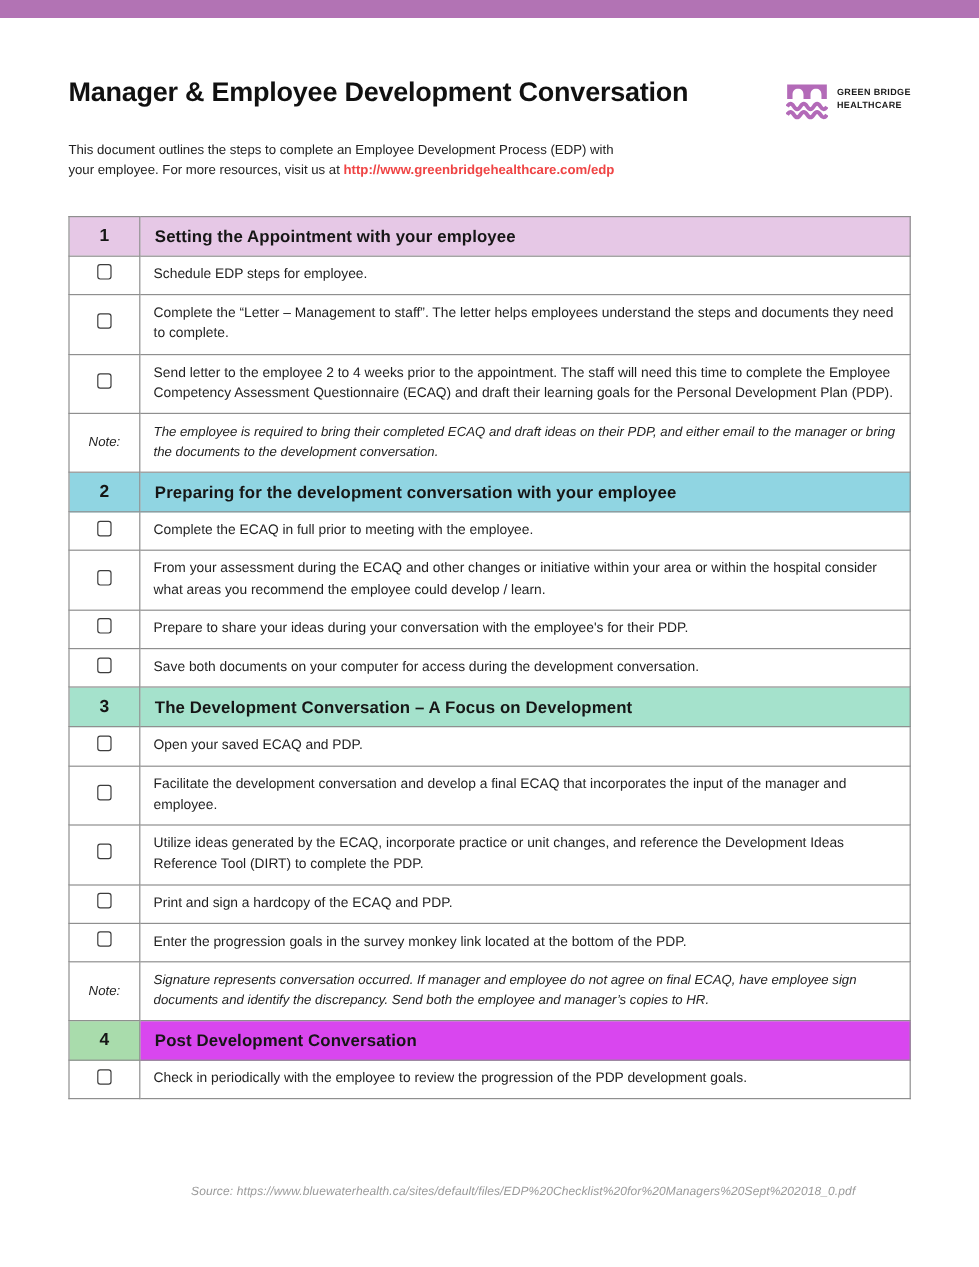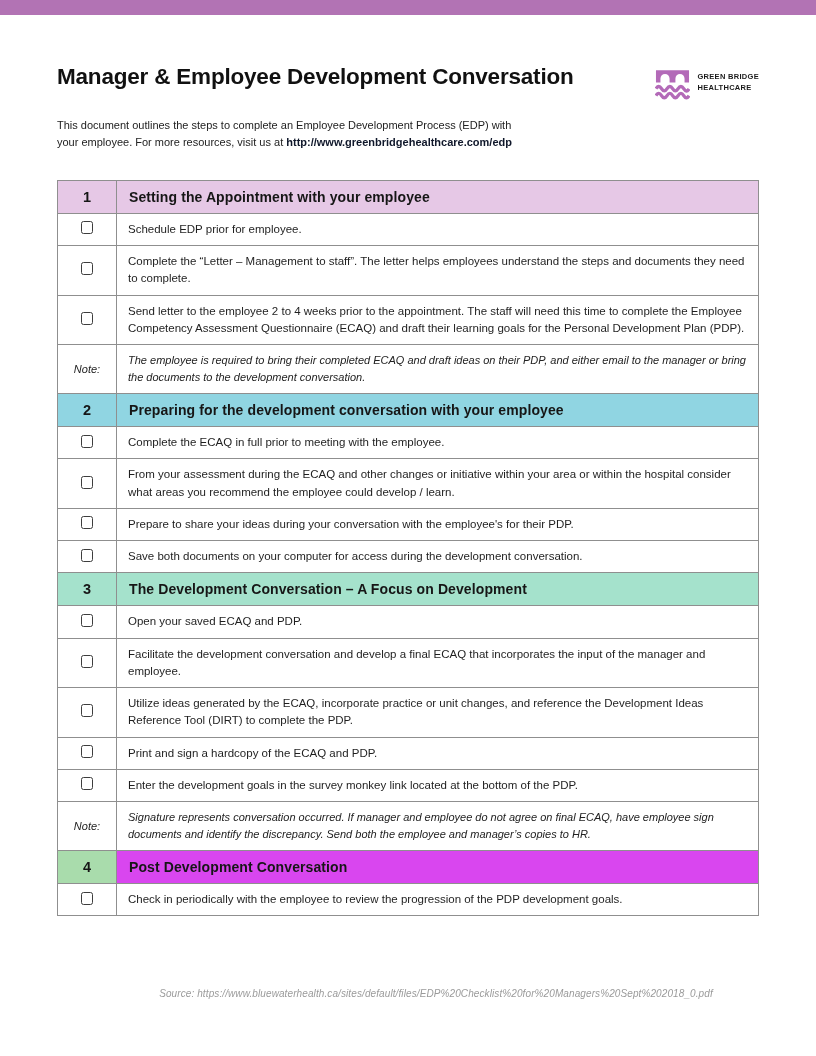--- a/index.html
+++ b/index.html
@@ -23,21 +23,21 @@
   }
   .logo{display:flex;align-items:center;gap:7px;margin-top:2px;}
   .logo-text{
     font-size:7.5px;font-weight:bold;color:#1a1a1a;
     line-height:1.45;letter-spacing:0.3px;text-transform:uppercase;
   }
   .intro{
     margin-top:17px;font-size:11px;line-height:1.58;color:#222;
     max-width:640px;
   }
-  .intro b{color:#0f172a;}
+  .intro b{color:#ef4444;}
   table.checklist{
     width:100%;border-collapse:collapse;margin-top:28px;
     table-layout:fixed;
   }
   table.checklist td{
     border:1px solid #8f8f8f;
     vertical-align:middle;
   }
   td.num-cell{
     text-align:center;font-weight:bold;font-size:14.5px;color:#161616;
@@ -104,21 +104,21 @@
           <col style="width:59px">
           <col>
         </colgroup>
       <tbody>
           <tr>
             <td class="num-cell" style="background: rgb(230, 200, 230);">1</td>
             <td class="sec-title-cell" style="background: rgb(230, 200, 230);">Setting the Appointment with your employee</td>
           </tr>
           <tr>
             <td class="cb-cell"><span class="checkbox"></span></td>
-            <td class="task-cell">Schedule EDP prior for employee.</td>
+            <td class="task-cell">Schedule EDP steps for employee.</td>
           </tr>
           <tr>
             <td class="cb-cell"><span class="checkbox"></span></td>
             <td class="task-cell">Complete the “Letter – Management to staff”. The letter helps employees understand the steps and documents they need to complete.</td>
           </tr>
           <tr>
             <td class="cb-cell"><span class="checkbox"></span></td>
             <td class="task-cell">Send letter to the employee 2 to 4 weeks prior to the appointment. The staff will need this time to complete the Employee Competency Assessment Questionnaire (ECAQ) and draft their learning goals for the Personal Development Plan (PDP).</td>
           </tr>
           <tr>
@@ -160,21 +160,21 @@
           <tr>
             <td class="cb-cell"><span class="checkbox"></span></td>
             <td class="task-cell">Utilize ideas generated by the ECAQ, incorporate practice or unit changes, and reference the Development Ideas Reference Tool (DIRT) to complete the PDP.</td>
           </tr>
           <tr>
             <td class="cb-cell"><span class="checkbox"></span></td>
             <td class="task-cell">Print and sign a hardcopy of the ECAQ and PDP.</td>
           </tr>
           <tr>
             <td class="cb-cell"><span class="checkbox"></span></td>
-            <td class="task-cell">Enter the development goals in the survey monkey link located at the bottom of the PDP.</td>
+            <td class="task-cell">Enter the progression goals in the survey monkey link located at the bottom of the PDP.</td>
           </tr>
           <tr>
             <td class="note-label-cell">Note:</td>
             <td class="note-text-cell">Signature represents conversation occurred. If manager and employee do not agree on final ECAQ, have employee sign documents and identify the discrepancy. Send both the employee and manager’s copies to HR.</td>
           </tr>
           <tr>
             <td class="num-cell" style="background: rgb(169, 220, 172);">4</td>
             <td class="sec-title-cell" style="background: #d946ef;">Post Development Conversation</td>
           </tr>
           <tr>

